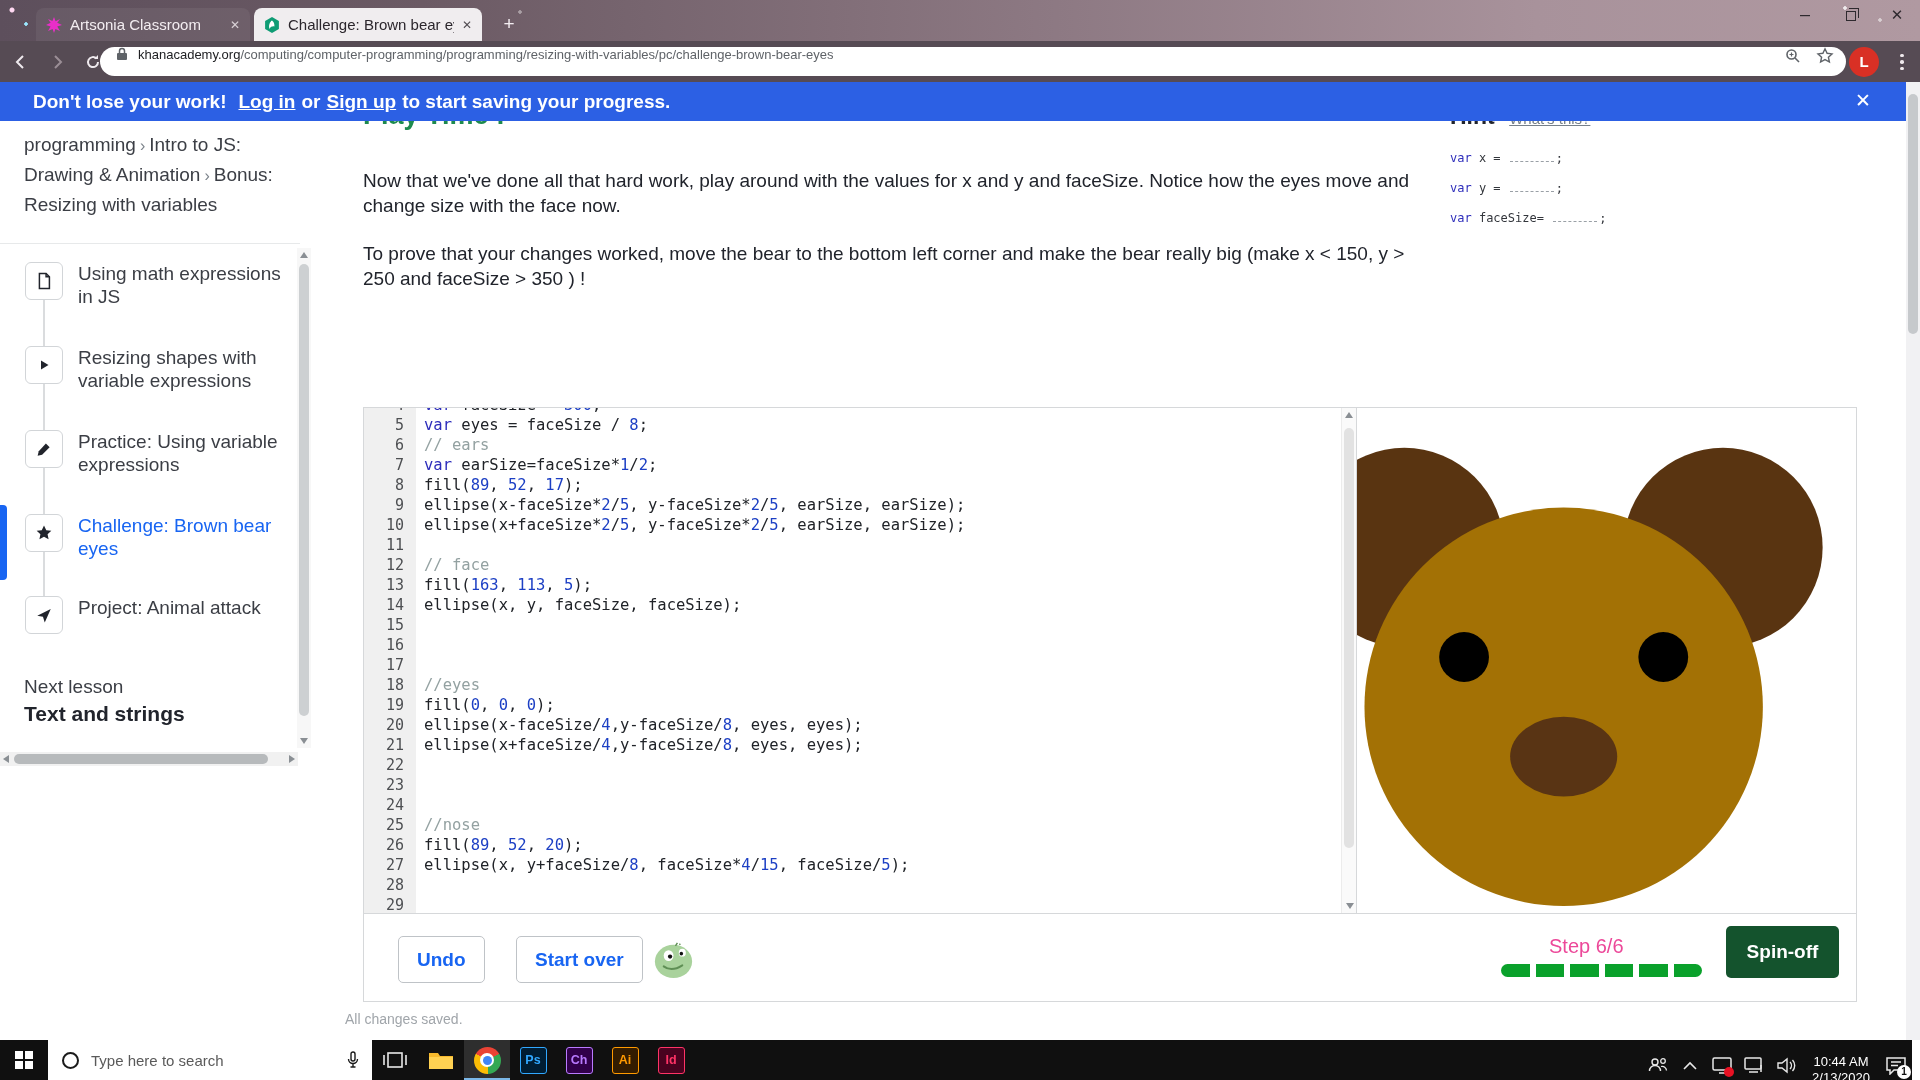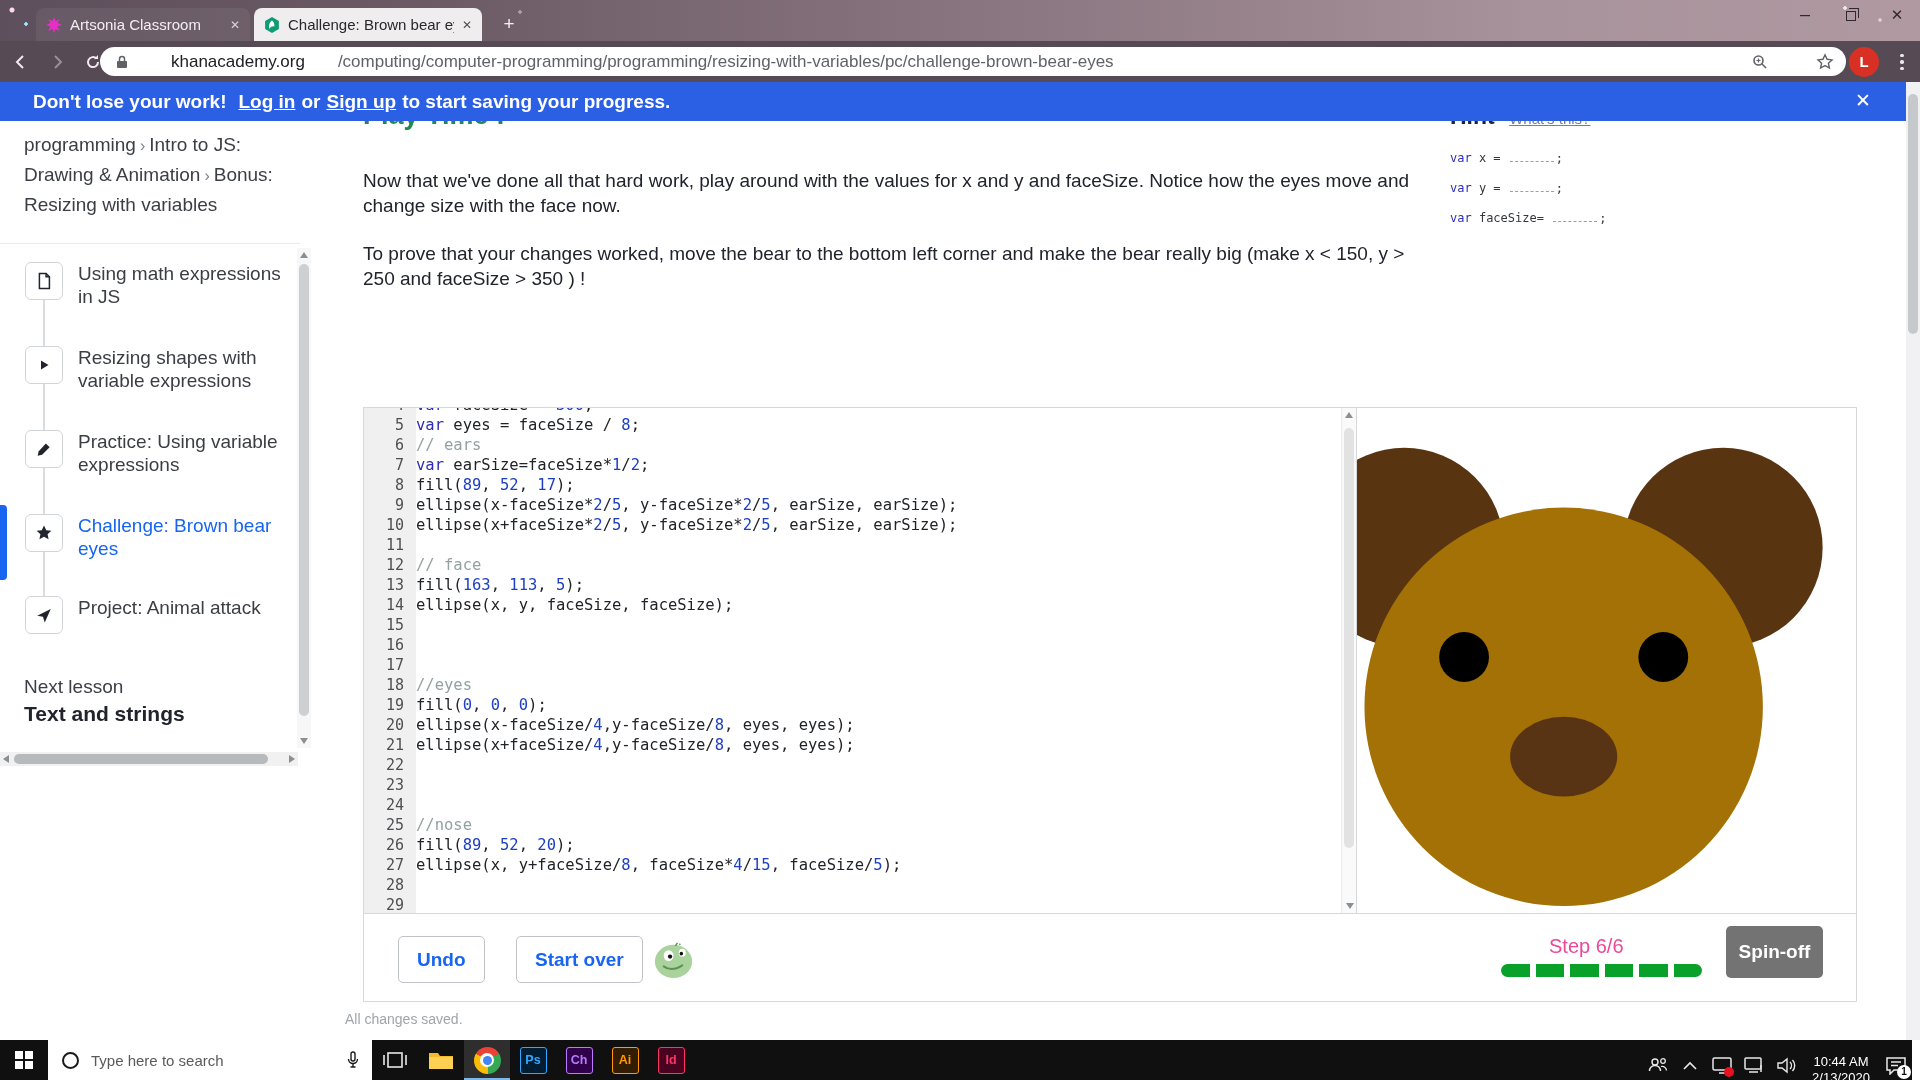--- a/index.html
+++ b/index.html
@@ -28,21 +28,21 @@
   .favicon { width:16px; height:16px; flex:none; }
   #win-min { left:1782px; top:0; width:46px; height:32px; color:#2e292e; font-size:18px; text-align:center; line-height:28px; }
   #win-restore { left:1828px; top:0; width:46px; height:32px; }
   #win-restore .r1 { position:absolute; left:18px; top:11px; width:10px; height:10px; border:1.5px solid #2e292e; }
   #win-restore .r2 { position:absolute; left:21px; top:8px; width:10px; height:10px; border-top:1.5px solid #2e292e; border-right:1.5px solid #2e292e; }
   #win-close { left:1874px; top:0; width:46px; height:32px; color:#2e292e; font-size:15px; text-align:center; line-height:30px; }
 
   #toolbar { left:0; top:41px; width:1920px; height:41px; background:#564b54; display:flex; align-items:center; }
   .nav-btn { width:30px; height:30px; margin-left:6px; display:flex; align-items:center; justify-content:center; }
   #urlbar { position:absolute; left:100px; top:47px; width:1746px; height:29px; background:#fff; border-radius:15px;
-            display:flex; align-items:center; font-size:17px; color:#202124; padding:0 12px;gap:33px; }
+            display:flex; align-items:flex-start; font-size:13px; color:#202124; padding:0 12px; }
   #urlbar .lock { margin:0 10px 0 4px; }
   #url-path { color:#5f6368; }
   #urlbar .spacer { flex:1; }
   #avatar { position:absolute; left:1849px; top:47px; width:30px; height:30px; border-radius:50%; background:#d93025;
             color:#fff; font-size:15px; font-weight:bold; text-align:center; line-height:30px; }
   #menu-dots { position:absolute; left:1892px; top:49px; width:20px; height:26px; display:flex; flex-direction:column; align-items:center; justify-content:center; gap:3px; }
   #menu-dots i { width:3.5px; height:3.5px; border-radius:50%; background:#efe9ed; }
 
   
   #banner { left:0; top:82px; width:1906px; height:39px; background:#2c60e4; z-index:5; color:#fff;
@@ -96,40 +96,40 @@
   .tok-com { color:#93a1a1; }
 
   
   #editor-box { left:363px; top:407px; width:1494px; height:595px; border:1px solid #d6d8da; background:#fff; }
   #editor { position:absolute; left:0; top:0; width:978px; height:505px; overflow:hidden;
             font-family:"DejaVu Sans Mono", monospace; font-size:15.5px; }
   #gutter-bg { position:absolute; left:0; top:0; width:52px; height:505px; background:#f0f0f0; }
   #code-lines { position:absolute; left:0; top:-13px; width:100%; }
   .code-row { display:flex; height:20px; line-height:20px; white-space:pre; }
   .code-row .gut { width:52px; flex:none; text-align:right; padding-right:12px; color:#4d4f52; font-size:15px; }
-  .code-row .code { padding-left:0; color:#202328; }
+  .code-row .code { padding-left:8px; color:#202328; }
   #editor-vscroll { position:absolute; left:977px; top:0; width:15px; height:505px; background:#fafafa; border-left:1px solid #ececec; }
   #editor-vscroll .thumb { position:absolute; left:2px; top:20px; width:10px; height:420px; background:#e2e2e2; border-radius:5px; }
   #editor-vscroll .tri-down { position:absolute; bottom:4px; left:3.5px; margin:0; }
 
   #canvas-pane { position:absolute; left:992px; top:0; width:500px; height:505px; background:#fff; border-left:1px solid #d6d8da; }
 
   #controls-bar { position:absolute; left:0; top:505px; width:1492px; height:88px; border-top:1px solid #d6d8da; background:#fff; }
   .ctl-btn { position:absolute; top:22px; height:47px; background:#fff; border:1px solid #bfc3c7; border-radius:5px;
              color:#1865f2; font-size:19px; font-weight:600; font-family:"Liberation Sans",sans-serif; padding:0 18px; }
   #undo-btn { left:34px; }
   #startover-btn { left:152px; }
   #mascot { position:absolute; left:286px; top:22px; width:47px; height:47px; }
   #step-label { position:absolute; left:1137px; top:21px; font-size:20px; color:#ec4899;margin-left:48px; }
   #progress { position:absolute; left:1137px; top:50px; display:flex; gap:6px; }
   .seg { width:28.5px; height:13px; }
   .seg.done { background:#0aa12b; }
   .seg:first-child { border-radius:7px 0 0 7px; }
   .seg:last-child { border-radius:0 7px 7px 0; }
-  #spinoff-btn { position:absolute; left:1362px; top:12px; width:97px; height:52px; background:#737373; border:none;
+  #spinoff-btn { position:absolute; left:1362px; top:12px; width:113px; height:52px; background:#14532d; border:none;
                  border-radius:5px; color:#fff; font-size:19px; font-weight:600; font-family:"Liberation Sans",sans-serif; }
 
   #save-status { left:345px; top:1011px; font-size:14px; color:#a0a5aa; }
 
   
   #taskbar { left:0; top:1040px; width:1912px; height:40px; background:#101010; display:flex; align-items:center; z-index:10; }
   #start-btn { width:48px; height:40px; display:flex; align-items:center; justify-content:center; }
   #start-btn .win { display:grid; grid-template-columns:8px 8px; grid-template-rows:8px 8px; gap:1.5px; }
   #start-btn .win i { background:#fff; }
   #search-box { width:324px; height:40px; background:#fff; display:flex; align-items:center; color:#5a5a5a; font-size:15px; }

